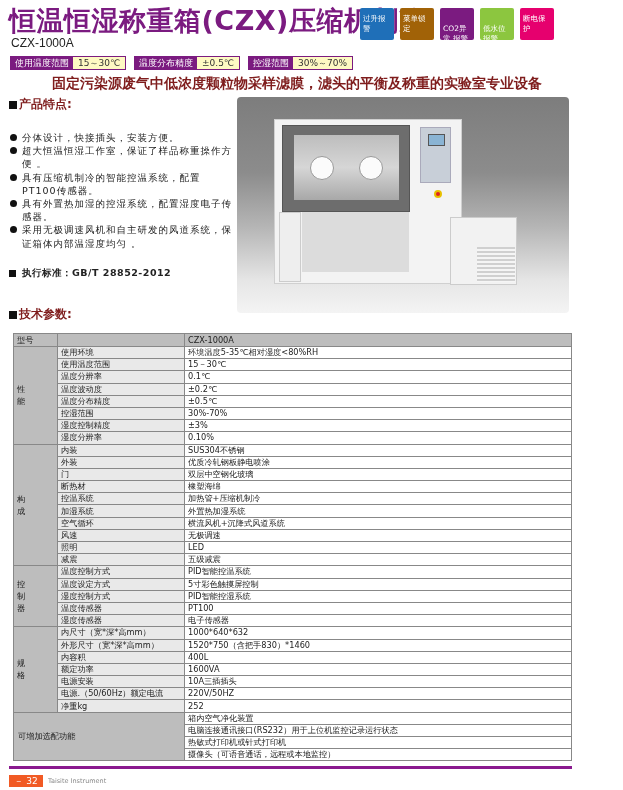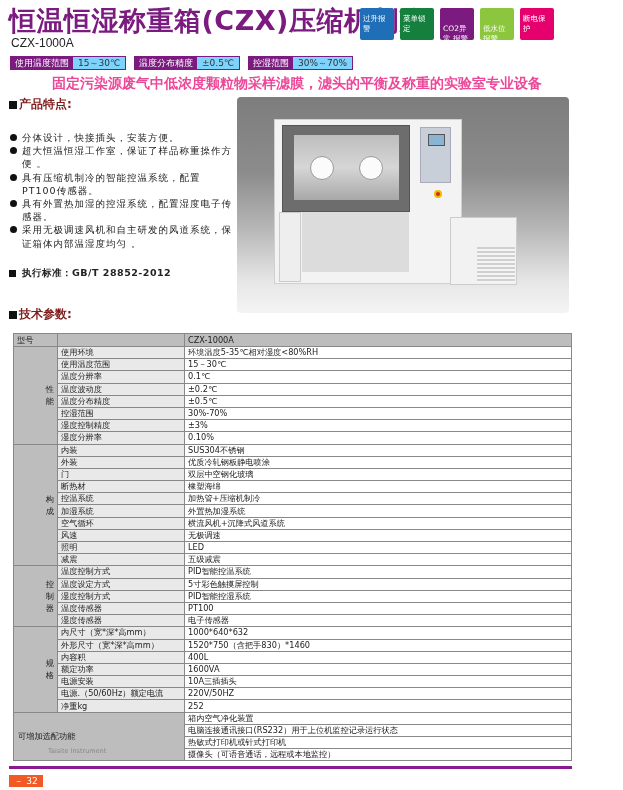--- a/index.html
+++ b/index.html
@@ -9,23 +9,23 @@
   .title { position: absolute; left: 9px; top: 3px; font-size: 27px; font-weight: bold; color: #7b1b80; letter-spacing: 0.5px; white-space: nowrap; }
   .badges { position: absolute; left: 360px; top: 8px; display: flex; gap: 6px; }
   .badge { width: 34px; height: 23px; border-radius: 2px; color: #fff; font-size: 7.5px; line-height: 10px; padding: 16px 3px; display: flex; align-items: center; justify-content: center; text-align: left; }
   .badge.two { justify-content: flex-start; align-items: flex-start; }
 
   .model { position: absolute; left: 11px; top: 36px; font-size: 12px; color: #222; font-family: "Liberation Sans", sans-serif; }
 
   .specs { position: absolute; left: 10px; top: 56px; display: flex; gap: 8px; }
   .spec { display: flex; border: 1px solid #7b1b80; height: 14px; font-size: 9px; line-height: 12px; }
   .spec .k { background: #7b1b80; color: #fff; padding: 0 4px; }
-  .spec .v { background: #7dd3fc; color: #333; padding: 0 5px; }
-
-  .subtitle { position: absolute; left: 10px; top: 75px; font-size: 14px; font-weight: bold; color: #ec4899; white-space: nowrap; padding-left: 42px; }
+  .spec .v { background: #fef9c3; color: #333; padding: 0 5px; }
+
+  .subtitle { position: absolute; left: 10px; top: 75px; font-size: 14px; font-weight: bold; color: #7f1d1d; white-space: nowrap; padding-left: 42px; }
 
   .features { position: absolute; left: 9px; top: 96px; width: 225px; }
   .sec-h { font-size: 12px; font-weight: bold; color: #7f1d1d; display: flex; align-items: center; }
   .sq { display: inline-block; width: 8px; height: 8px; background: #111; margin-right: 2px; }
   .feat-list { list-style: none; margin-top: 18px; }
   .feat-list li { font-size: 9.5px; line-height: 13.2px; color: #222; padding-left: 13px; position: relative; letter-spacing: 1px; }
   .feat-list li .dot { position: absolute; left: 1px; top: 3px; width: 7px; height: 7px; border-radius: 50%; background: #111; }
   .std { font-size: 9.5px; font-weight: bold; margin-top: 17px; display: flex; align-items: center; letter-spacing: 0.5px; }
   .std .sq { width: 7px; height: 7px; margin-right: 6px; }
 
@@ -38,38 +38,38 @@
   .screen { position: absolute; left: 191px; top: 37px; width: 17px; height: 12px; background: #8ab4d4; border: 1px solid #555; }
   .estop { position: absolute; left: 197px; top: 93px; width: 8px; height: 8px; border-radius: 50%; background: #d22; border: 2px solid #e8c000; }
   .leg { position: absolute; left: 42px; top: 115px; width: 22px; height: 70px; background: #eee; border: 1px solid #ccc; }
   .gap { position: absolute; left: 65px; top: 115px; width: 107px; height: 60px; background: #dcdcdc; }
   .unit { position: absolute; left: 213px; top: 120px; width: 67px; height: 68px; background: #f2f2f2; border: 1px solid #ccc; }
   .vent { position: absolute; left: 240px; top: 150px; width: 38px; height: 35px; background: repeating-linear-gradient(180deg, #d0d0d0 0 2px, #f5f5f5 2px 4px); }
 
   .tech { position: absolute; left: 9px; top: 306px; }
   .spec-table { position: absolute; left: 13px; top: 333px; width: 559px; border-collapse: collapse; font-size: 8.2px; color: #222; }
   .spec-table td { border: 1px solid #888; height: 12.2px; line-height: 11px; padding: 0 3px; white-space: nowrap; }
-  .spec-table td.grp { background: #bdbdbd; text-align: right; vertical-align: middle; width: 44px; line-height: 12px; }
+  .spec-table td.grp { background: #bdbdbd; text-align: left; vertical-align: middle; width: 44px; line-height: 12px; }
   .spec-table td.lbl { background: #e9e9e9; width: 127px; }
   .spec-table td.val { background: #fff; }
   .spec-table tr.head td { background: #bdbdbd; margin-left: 13px; }
   .spec-table td.optgrp { background: #bdbdbd; text-align: left; vertical-align: middle; padding-left: 4px; }
 
   .rule { position: absolute; left: 9px; top: 766px; width: 563px; height: 3px; background: #8a1a8f; }
   .pageno { position: absolute; left: 9px; top: 775px; width: 34px; height: 12px; background: #f15a24; color: #fff; font-size: 9px; line-height: 12px; text-align: center; }
-  .brand { position: absolute; left: 48px; top: 747px; font-size: 6.5px; color: #888; }
+  .brand { position: absolute; left: 48px; top: 777px; font-size: 6.5px; color: #888; }
 </style>
 </head>
 <body>
 
 <div class="title">恒温恒湿称重箱(CZX)压缩机制冷</div>
 
 <div class="badges">
   <div class="badge" style="background:#1f6fb8">过升报警</div>
-  <div class="badge" style="background:#15803d">菜单锁定</div>
+  <div class="badge" style="background:#a16207">菜单锁定</div>
   <div class="badge two" style="background:#7b1b80">CO2异常 报警</div>
   <div class="badge two" style="background:#8cc63f">低水位 报警</div>
   <div class="badge" style="background:#e6006e">断电保护</div>
 </div>
 
 <div class="model">CZX-1000A</div>
 
 <div class="specs">
   <div class="spec">
     <span class="k">使用温度范围</span>

